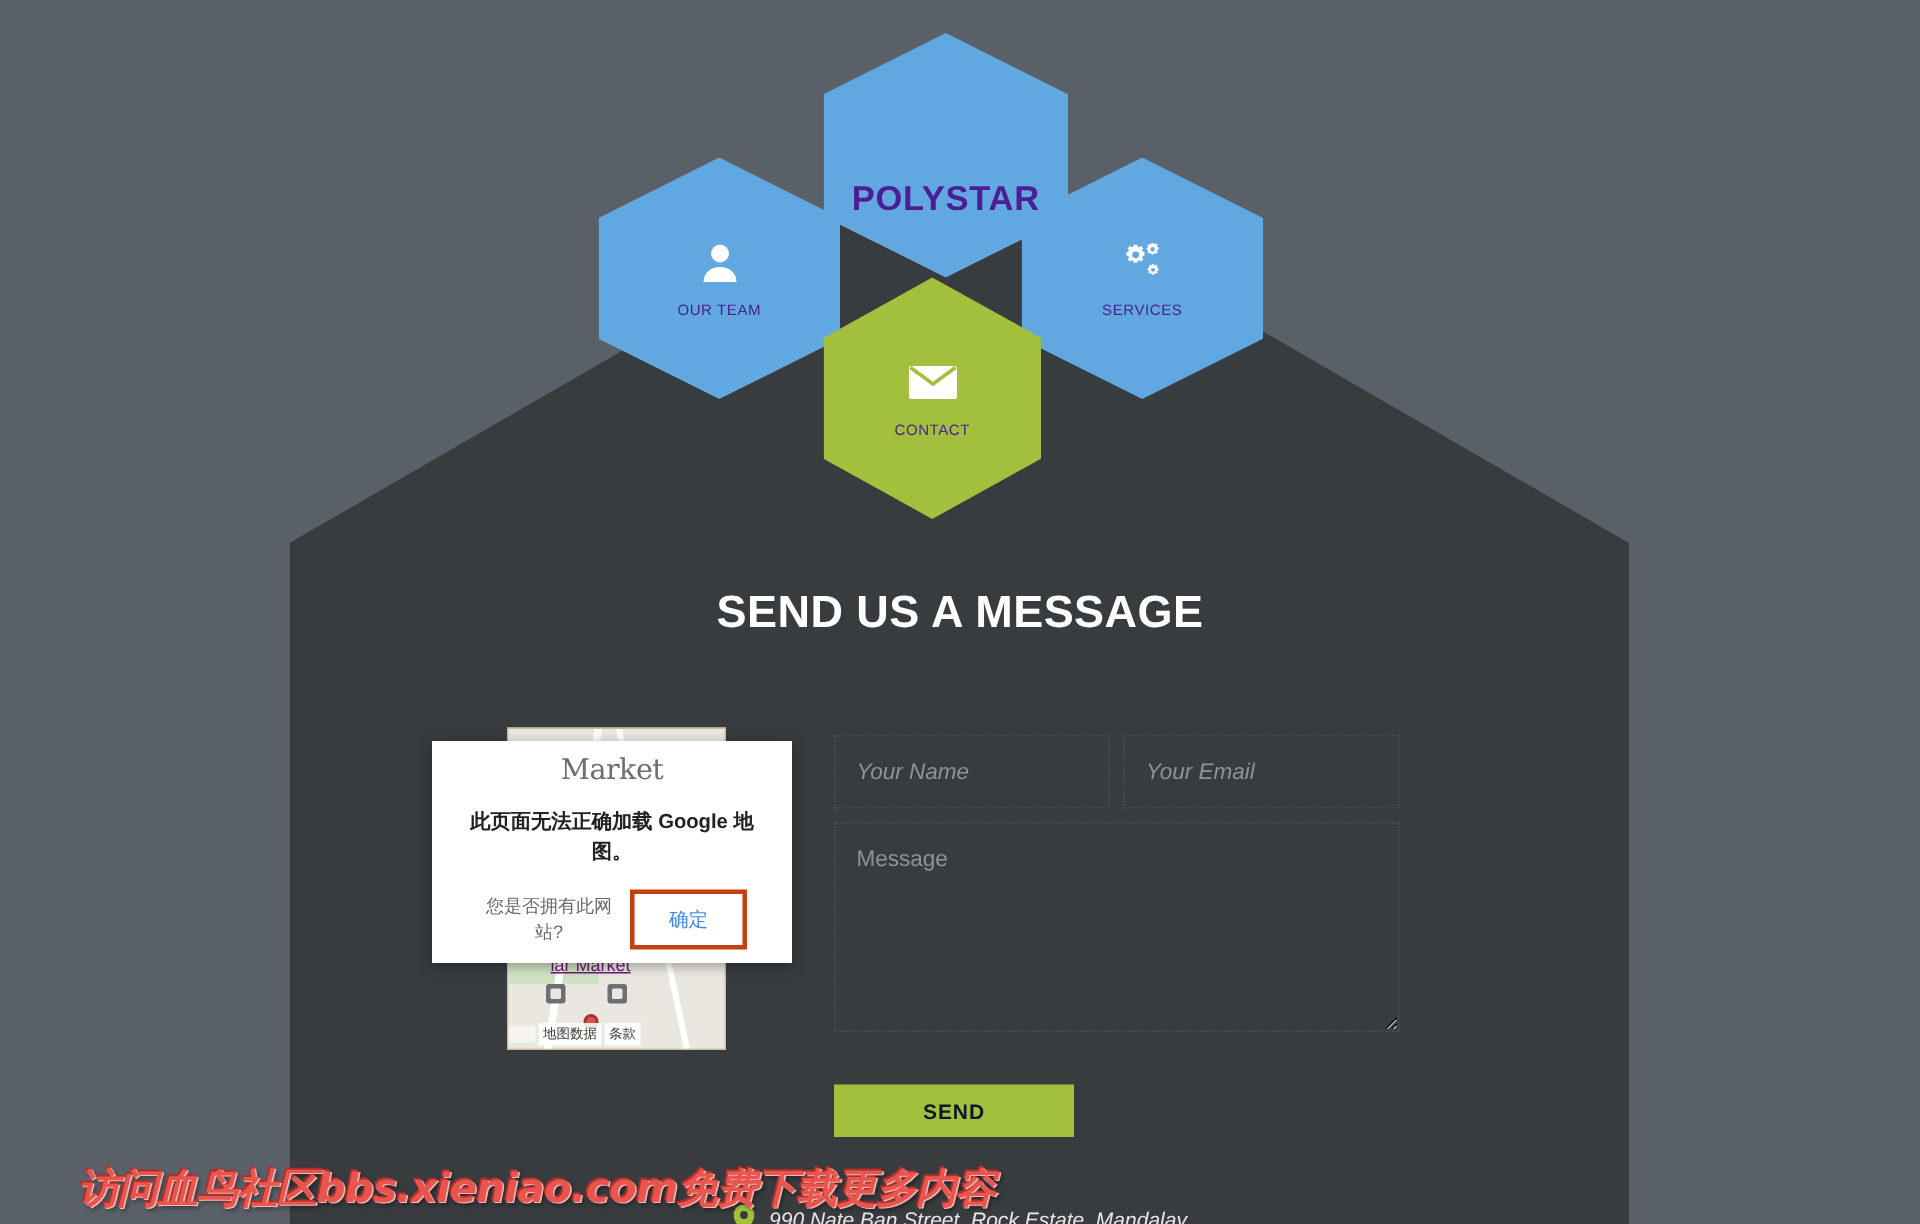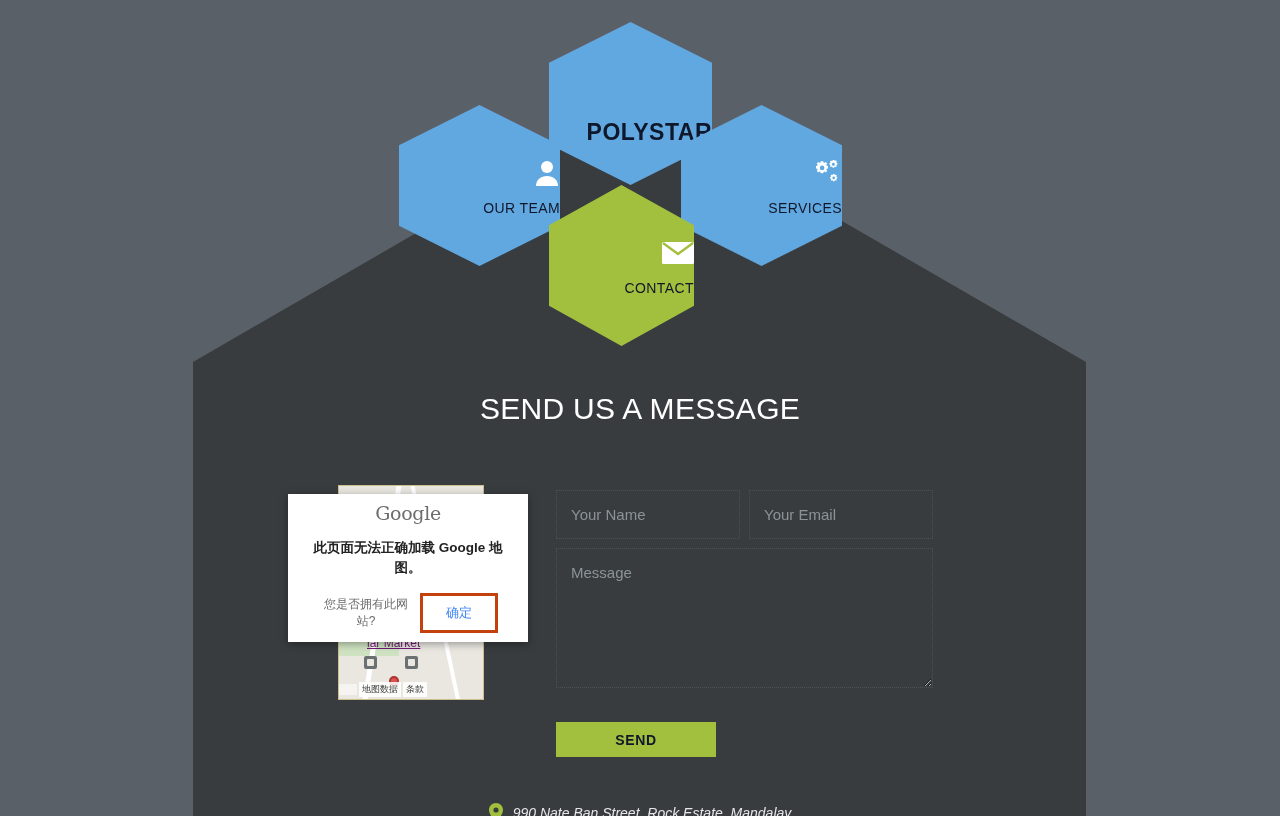--- a/index.html
+++ b/index.html
@@ -18,41 +18,41 @@
     width: 893px; height: 1032px;
     background: #383c3f;
     clip-path: polygon(50% 0%, 100% 25%, 100% 75%, 50% 100%, 0% 75%, 0% 25%);
   }
 
   
   .hex {
     position: absolute;
     clip-path: polygon(50% 0%, 100% 25%, 100% 75%, 50% 100%, 0% 75%, 0% 25%);
     display: flex; flex-direction: column;
-    align-items: flex-end; justify-content: center;
-    color: #0f172a;
+    align-items: center; justify-content: center;
+    color: #4c1d95;
     cursor: pointer;
   }
   .hex-brand { left:549px; top:22px; width:163px; height:163px; background:#62a8e0; }
   .hex-brand .hex-title {
     font-size: 23px; font-weight: bold; letter-spacing: .5px;
     margin-top: 58px;
   }
   .hex-team { left:399px; top:105px; width:161px; height:161px; background:#62a8e0; }
   .hex-services { left:681px; top:105px; width:161px; height:161px; background:#62a8e0; }
   .hex-contact { left:549px; top:185px; width:145px; height:161px; background:#a2c03e; }
   .hex-ico { height: 34px; display:flex; align-items:center; justify-content:center; margin-bottom:10px; }
   .hex-ico svg { display:block; }
-  .hex-label { font-size: 14px; letter-spacing:.4px; }
+  .hex-label { font-size: 10px; letter-spacing:.4px; }
 
   
   .heading {
     position: absolute; left: 0; top: 392px; width: 1280px;
     text-align: center; color: #fff;
-    font-size: 30px; font-weight: normal; letter-spacing: .3px;
+    font-size: 30px; font-weight: bold; letter-spacing: .3px;
   }
 
   
   .map {
     position: absolute; left: 338px; top: 485px; width: 146px; height: 215px;
     background: #e8e6df; overflow: hidden;
     border: 1px solid #c9c08c;
   }
   .map-inner { position:absolute; inset:0; background:#e9e7e0; }
   .map-road { position:absolute; background:#ffffff; }
@@ -118,21 +118,21 @@
   .field {
     border: 1px dotted #4d5155;
     background: transparent;
     color: #8c9398;
     font-family: "Liberation Sans", sans-serif;
     font-size: 15px;
     padding: 0 14px;
     outline: none;
   }
   .field::placeholder { color:#8c9398; opacity:1; }
-  .f-name, .f-email { width: 184px; height: 49px; }
+  .f-name, .f-email { width: 184px; height: 49px; font-style: italic; }
   .f-msg {
     width: 377px; height: 140px; margin-top: 9px;
     padding: 14px; resize: vertical; line-height: 1.3;
   }
   .send-btn {
     margin-top: 30px; width: 160px; height: 35px;
     background: #a2c03e; border: none; color: #0f172a;
     font-size: 14px; font-weight: bold; letter-spacing: .6px;
     cursor: pointer; font-family: "Liberation Sans", sans-serif;
   }
@@ -212,21 +212,21 @@
       <div class="map-pin"></div>
       <div class="map-attrib">
         <i class="sp"></i>
         <span>地图数据</span>
         <span>条款</span>
       </div>
     </div>
   </div>
 
   <div class="gdialog">
-    <div class="g-logo">Google</div>
+    <div class="g-logo">Market</div>
     <div class="g-msg">此页面无法正确加载 Google 地图。</div>
     <div class="g-row">
       <div class="g-q">您是否拥有此网站?</div>
       <div class="g-btn">确定</div>
     </div>
   </div>
 
   <div class="form">
     <div class="frow">
       <input class="field f-name" type="text" placeholder="Your Name" style="">
@@ -238,14 +238,15 @@
 
   <div class="address">
     <span class="pin-ico">
       <svg width="14" height="19" viewBox="0 0 14 19" fill="#a2c03e">
         <path d="M7 0C3.1 0 0 3.1 0 7c0 5.2 7 12 7 12s7-6.8 7-12c0-3.9-3.1-7-7-7zm0 9.6A2.6 2.6 0 117 4.4a2.6 2.6 0 010 5.2z"></path>
       </svg>
     </span>
     <span>990 Nate Ban Street, Rock Estate, Mandalay</span>
   </div>
 
+  <div class="watermark">访问血鸟社区bbs.xieniao.com免费下载更多内容</div>
 
 </div>
 
 </body></html>

